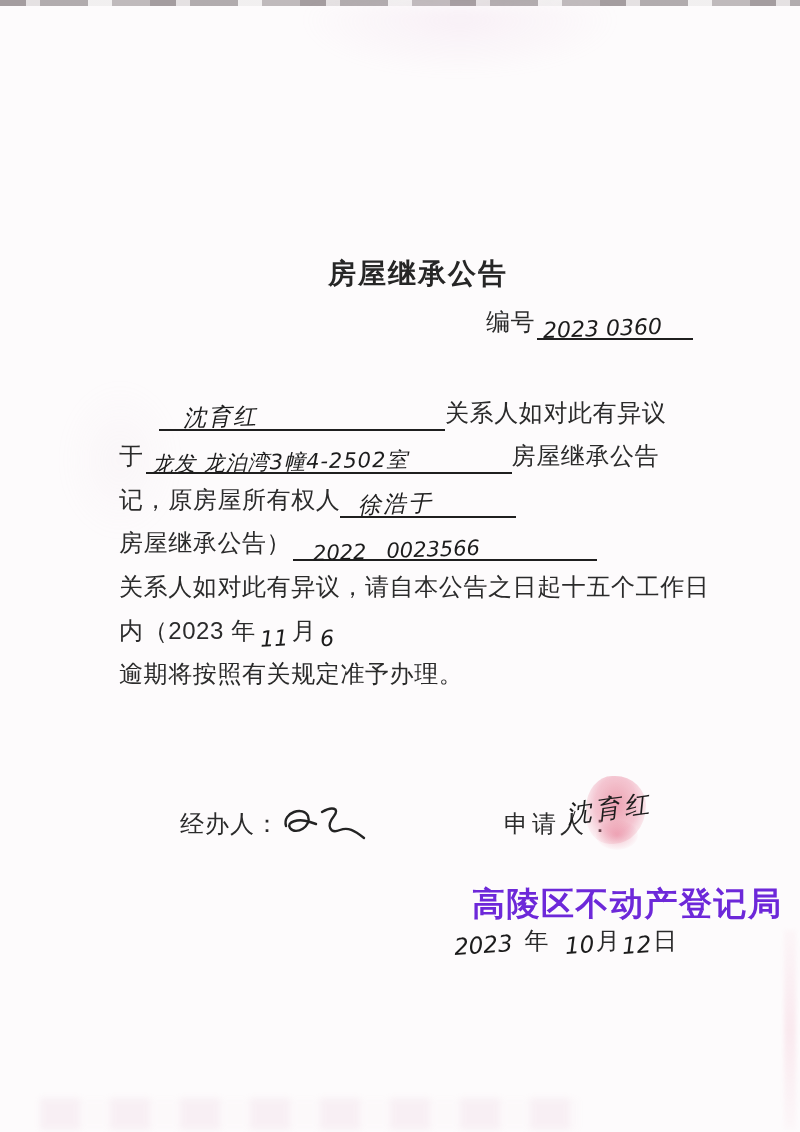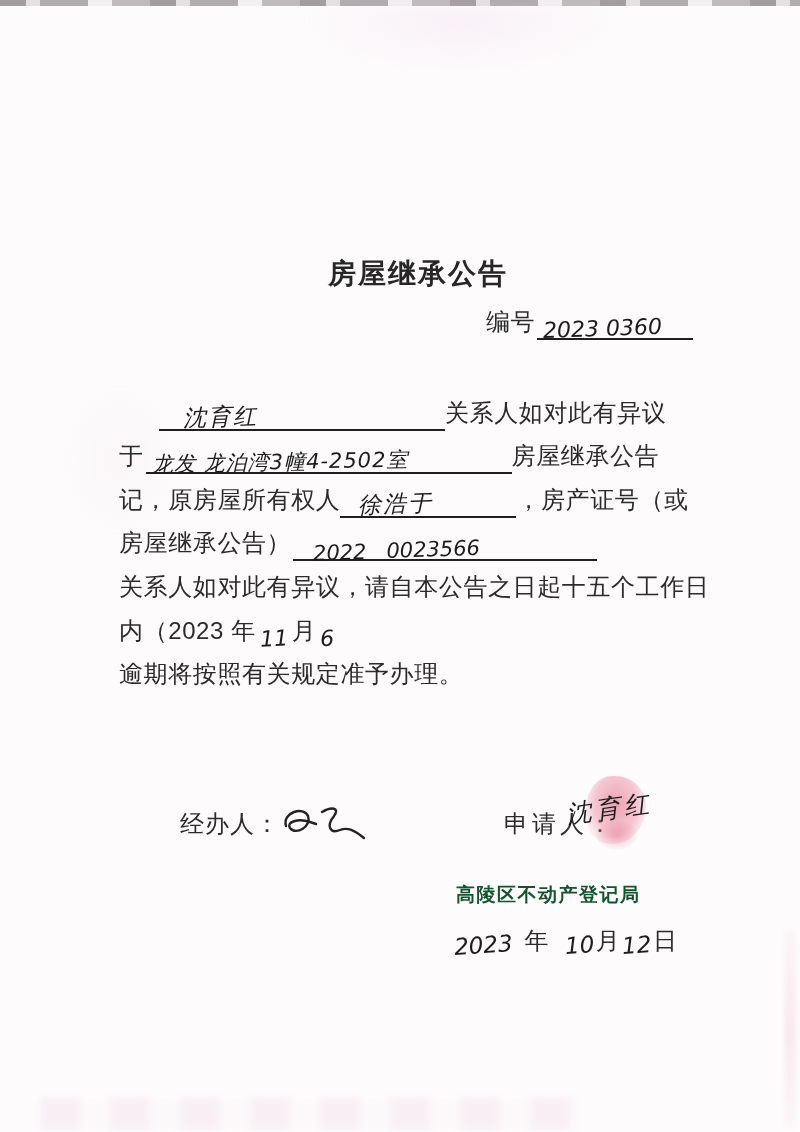--- a/index.html
+++ b/index.html
@@ -96,22 +96,22 @@
     background:radial-gradient(ellipse, rgba(226,100,128,.4), transparent 75%);
     border-radius:50%;
   }
   .applicant-signature {
     position:absolute; left:566px; top:-10px;
     font-size:25px; letter-spacing:4px; transform:rotate(-8deg);
   }
 
   
   .footer-org {
-    position:absolute; left:456px; top:882px;
-    font-size:19px; font-weight:600; letter-spacing:1.5px; color:#14532d;
+    position:absolute; left:472px; top:882px;
+    font-size:33px; font-weight:600; letter-spacing:1.5px; color:#6d28d9;
   }
   .footer-date {
     position:absolute; left:454px; top:925px;
     display:flex; align-items:flex-end; font-size:24px; color:#2b2b2b;
   }
   .footer-date .hw { font-size:23px; transform:rotate(-4deg); position:relative; top:1px; }
   .d-year  { margin-right:12px; }
   .d-sep1  { margin-right:16px; letter-spacing:0; }
   .d-month { margin-right:2px; }
   .d-day   { margin:0 2px; }
@@ -146,21 +146,20 @@
     <span class="blank b2">
       <span class="hw hw-addr">龙发 龙泊湾3幢4-2502室</span>
     </span>
     <span class="txt">房屋继承公告</span>
   </div>
   <div class="bline">
     <span class="txt">记，原房屋所有权人</span>
     <span class="blank b3">
       <span class="hw hw-owner">徐浩于</span>
     </span>
-    <span class="txt">，房产证号（或</span>
   </div>
   <div class="bline">
     <span class="txt">房屋继承公告）</span>
     <span class="blank b4">
       <span class="hw hw-cert">
         <span>2022</span>
         <span>0023566</span>
       </span>
     </span>
   </div>

